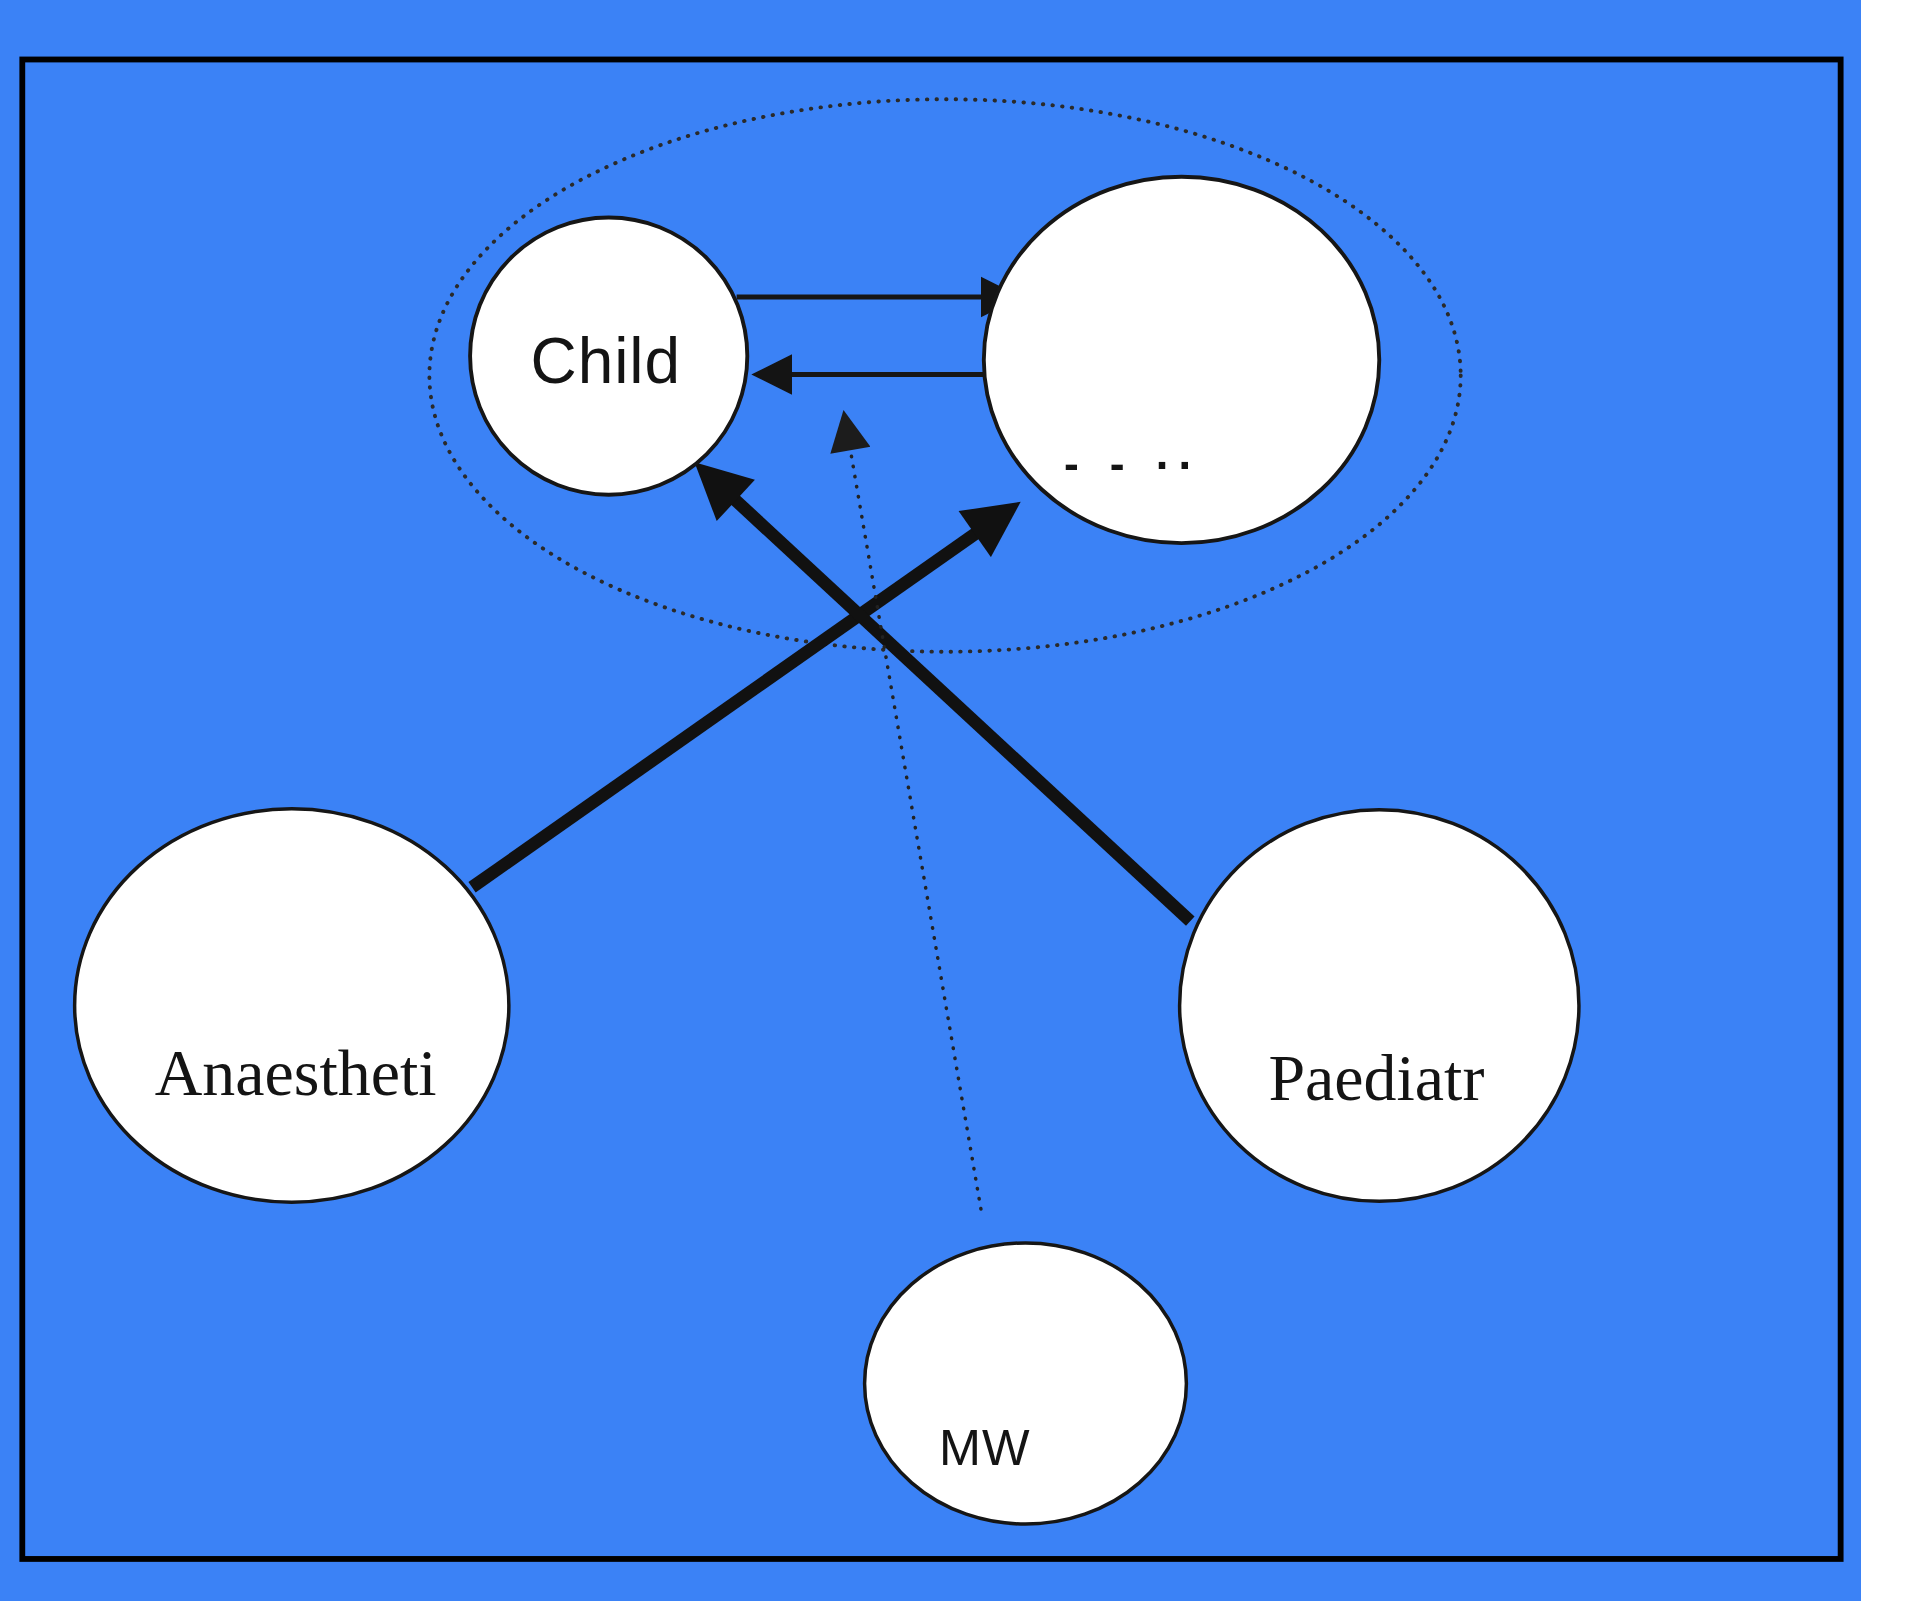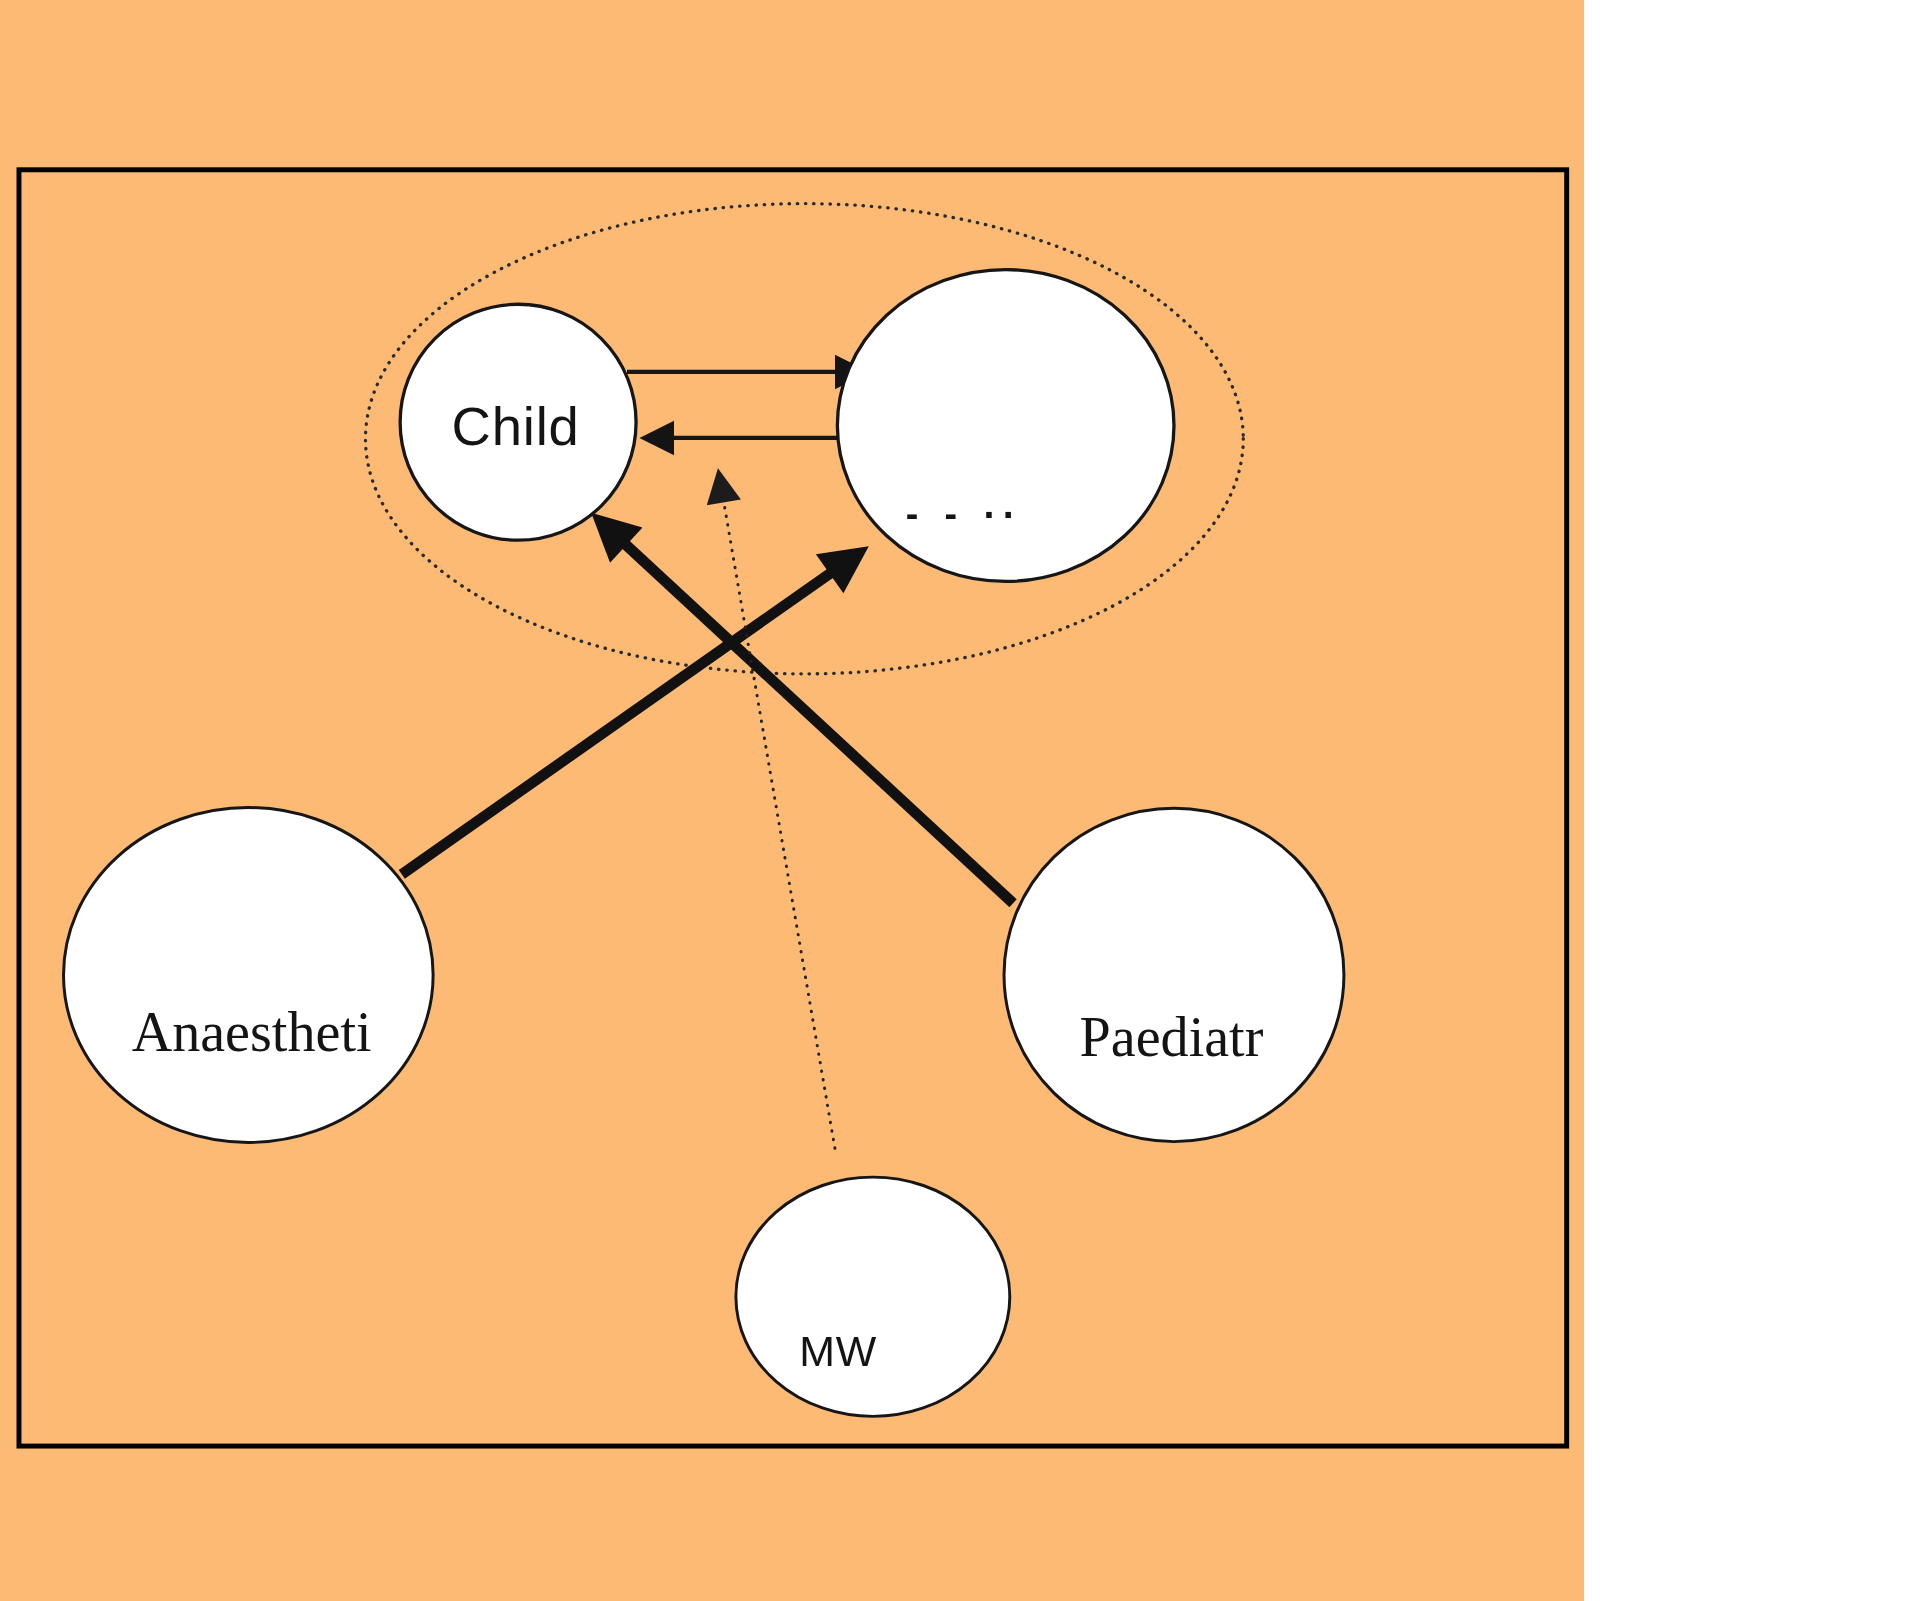--- a/index.html
+++ b/index.html
@@ -2,23 +2,23 @@
 <html><head>
 <meta charset="utf-8">
 <style>
   html, body {
     margin: 0;
     padding: 0;
     background: #ffffff;
   }
   .page {
     position: relative;
-    width: 1584px;
+    width: 1861px;
     height: 1601px;
-    background: #fdba74;
+    background: #3b82f6;
     overflow: hidden;
   }
   svg.diagram {
     position: absolute;
     inset: 0;
     width: 100%;
     height: 100%;
   }
   .node-circle {
     fill: #ffffff;

